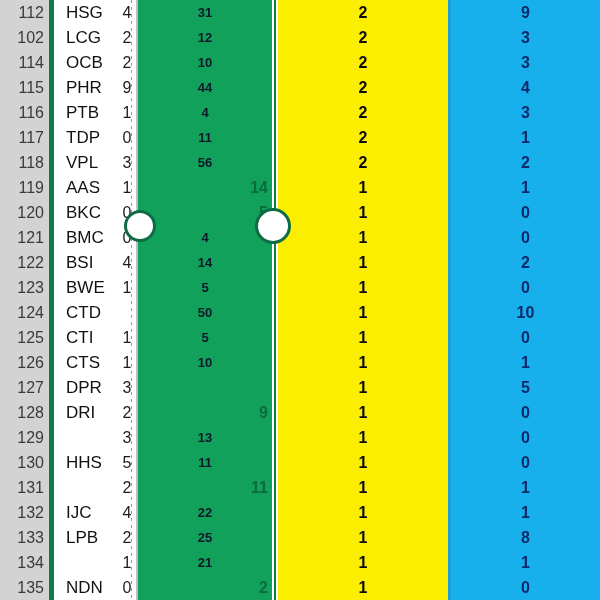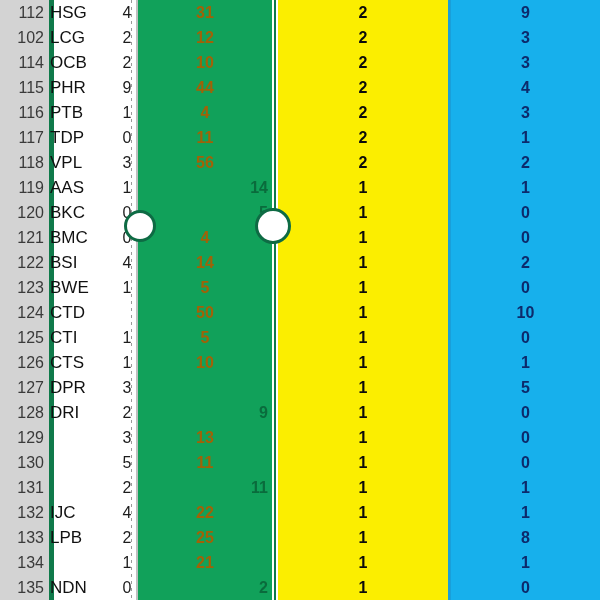--- a/index.html
+++ b/index.html
@@ -76,40 +76,40 @@
   }
 
   .c-rownum {
     left: 0px;
     width: 44px;
     text-align: right;
     color: #3a3a3a;
     font-size: 16px;
   }
   .c-name {
-    left: 50px;
+    left: 66px;
     width: 64px;
     text-align: left;
     color: #111111;
     font-size: 17px;
   }
   .c-small {
     left: 120px;
     width: 14px;
     text-align: center;
     color: #1c1c1c;
     font-size: 16px;
   }
   .c-greenbold {
     left: 138px;
     width: 134px;
     text-align: center;
-    color: #a16207;
+    color: #0f172a;
     font-weight: bold;
-    font-size: 16px;
+    font-size: 13px;
   }
   .c-greenalt {
     left: 138px;
     width: 130px;
     text-align: right;
     color: #0a6b3c;
     font-weight: bold;
     font-size: 16px;
   }
   .c-yellow {
@@ -295,20 +295,21 @@
       </div>
       <div class="row">
         <div class="cell c-rownum">129</div>
         <div class="cell c-small">3</div>
         <div class="cell c-greenbold">13</div>
         <div class="cell c-yellow">1</div>
         <div class="cell c-blue">0</div>
       </div>
       <div class="row">
         <div class="cell c-rownum">130</div>
+        <div class="cell c-name">HHS</div>
         <div class="cell c-small">5</div>
         <div class="cell c-greenbold">11</div>
         <div class="cell c-yellow">1</div>
         <div class="cell c-blue">0</div>
       </div>
       <div class="row">
         <div class="cell c-rownum">131</div>
         <div class="cell c-small">2</div>
         <div class="cell c-greenalt">11</div>
         <div class="cell c-yellow">1</div>

